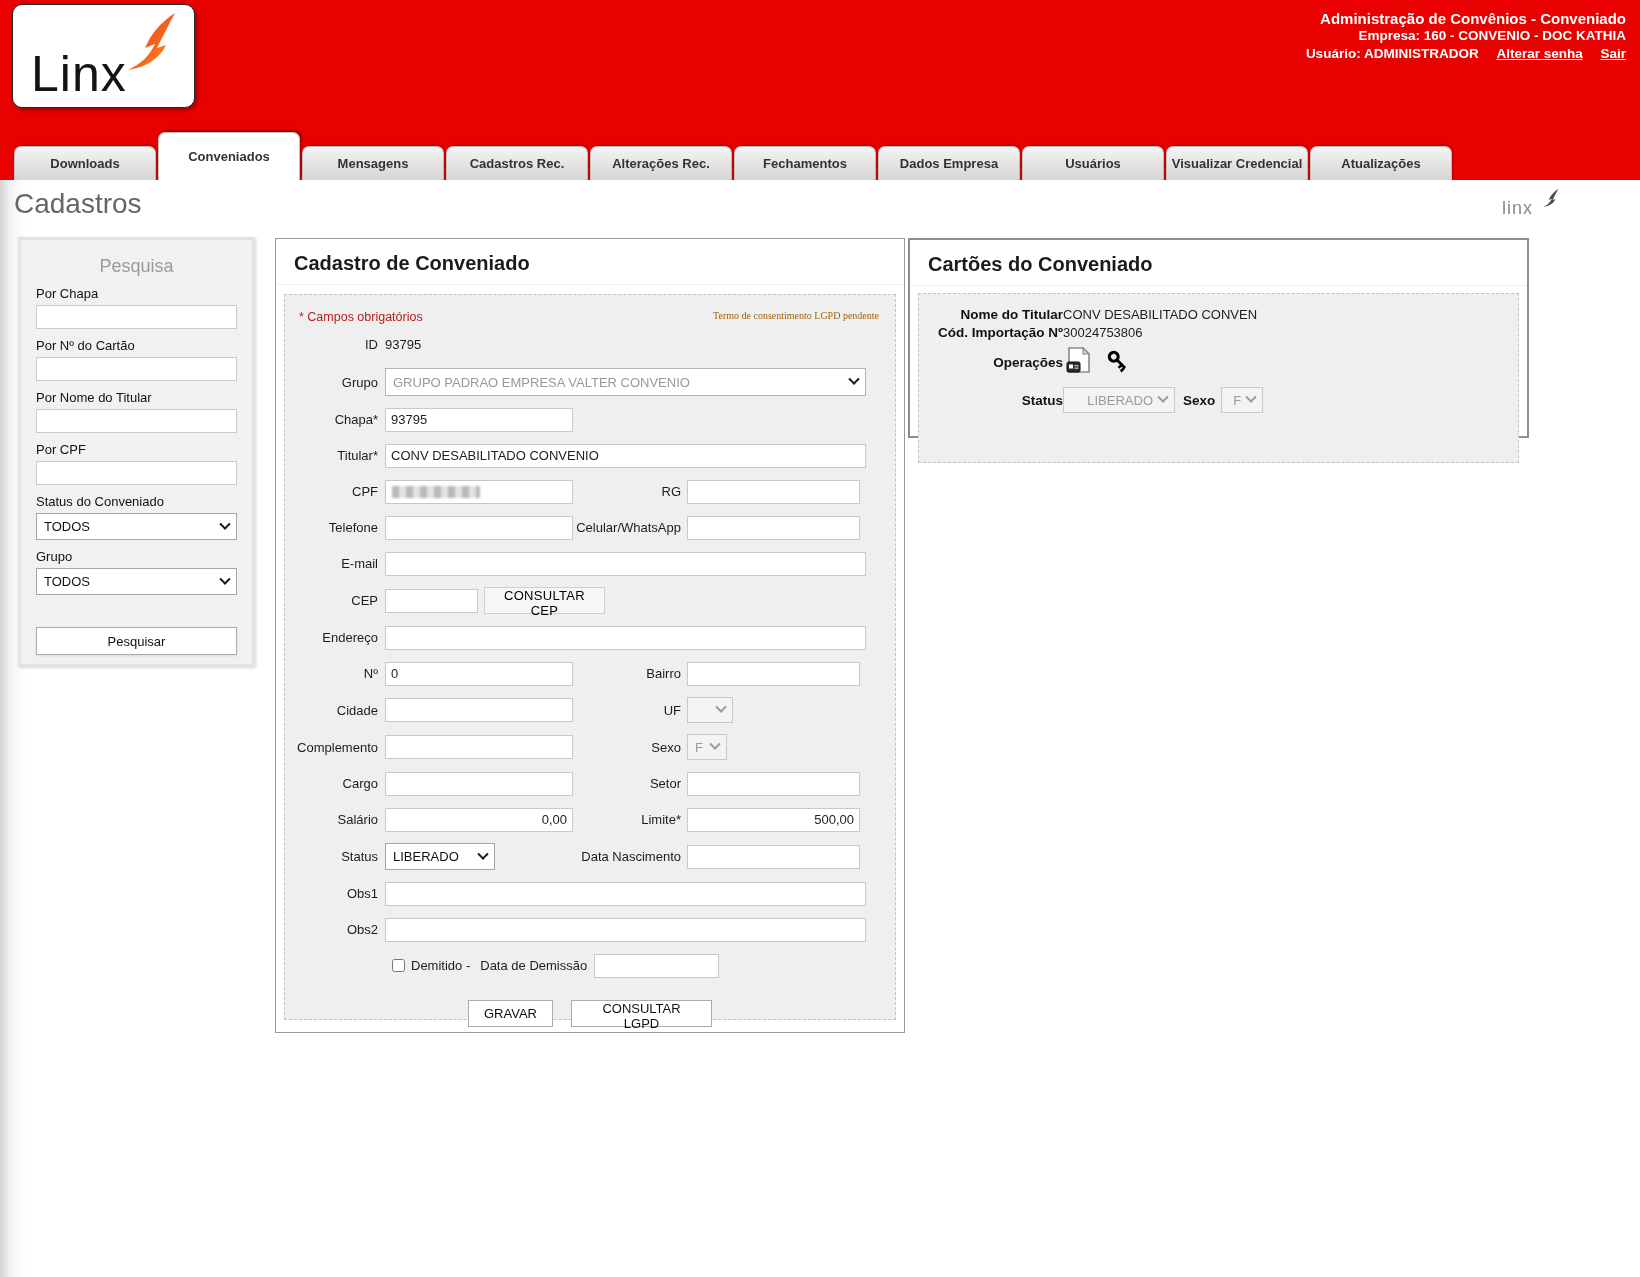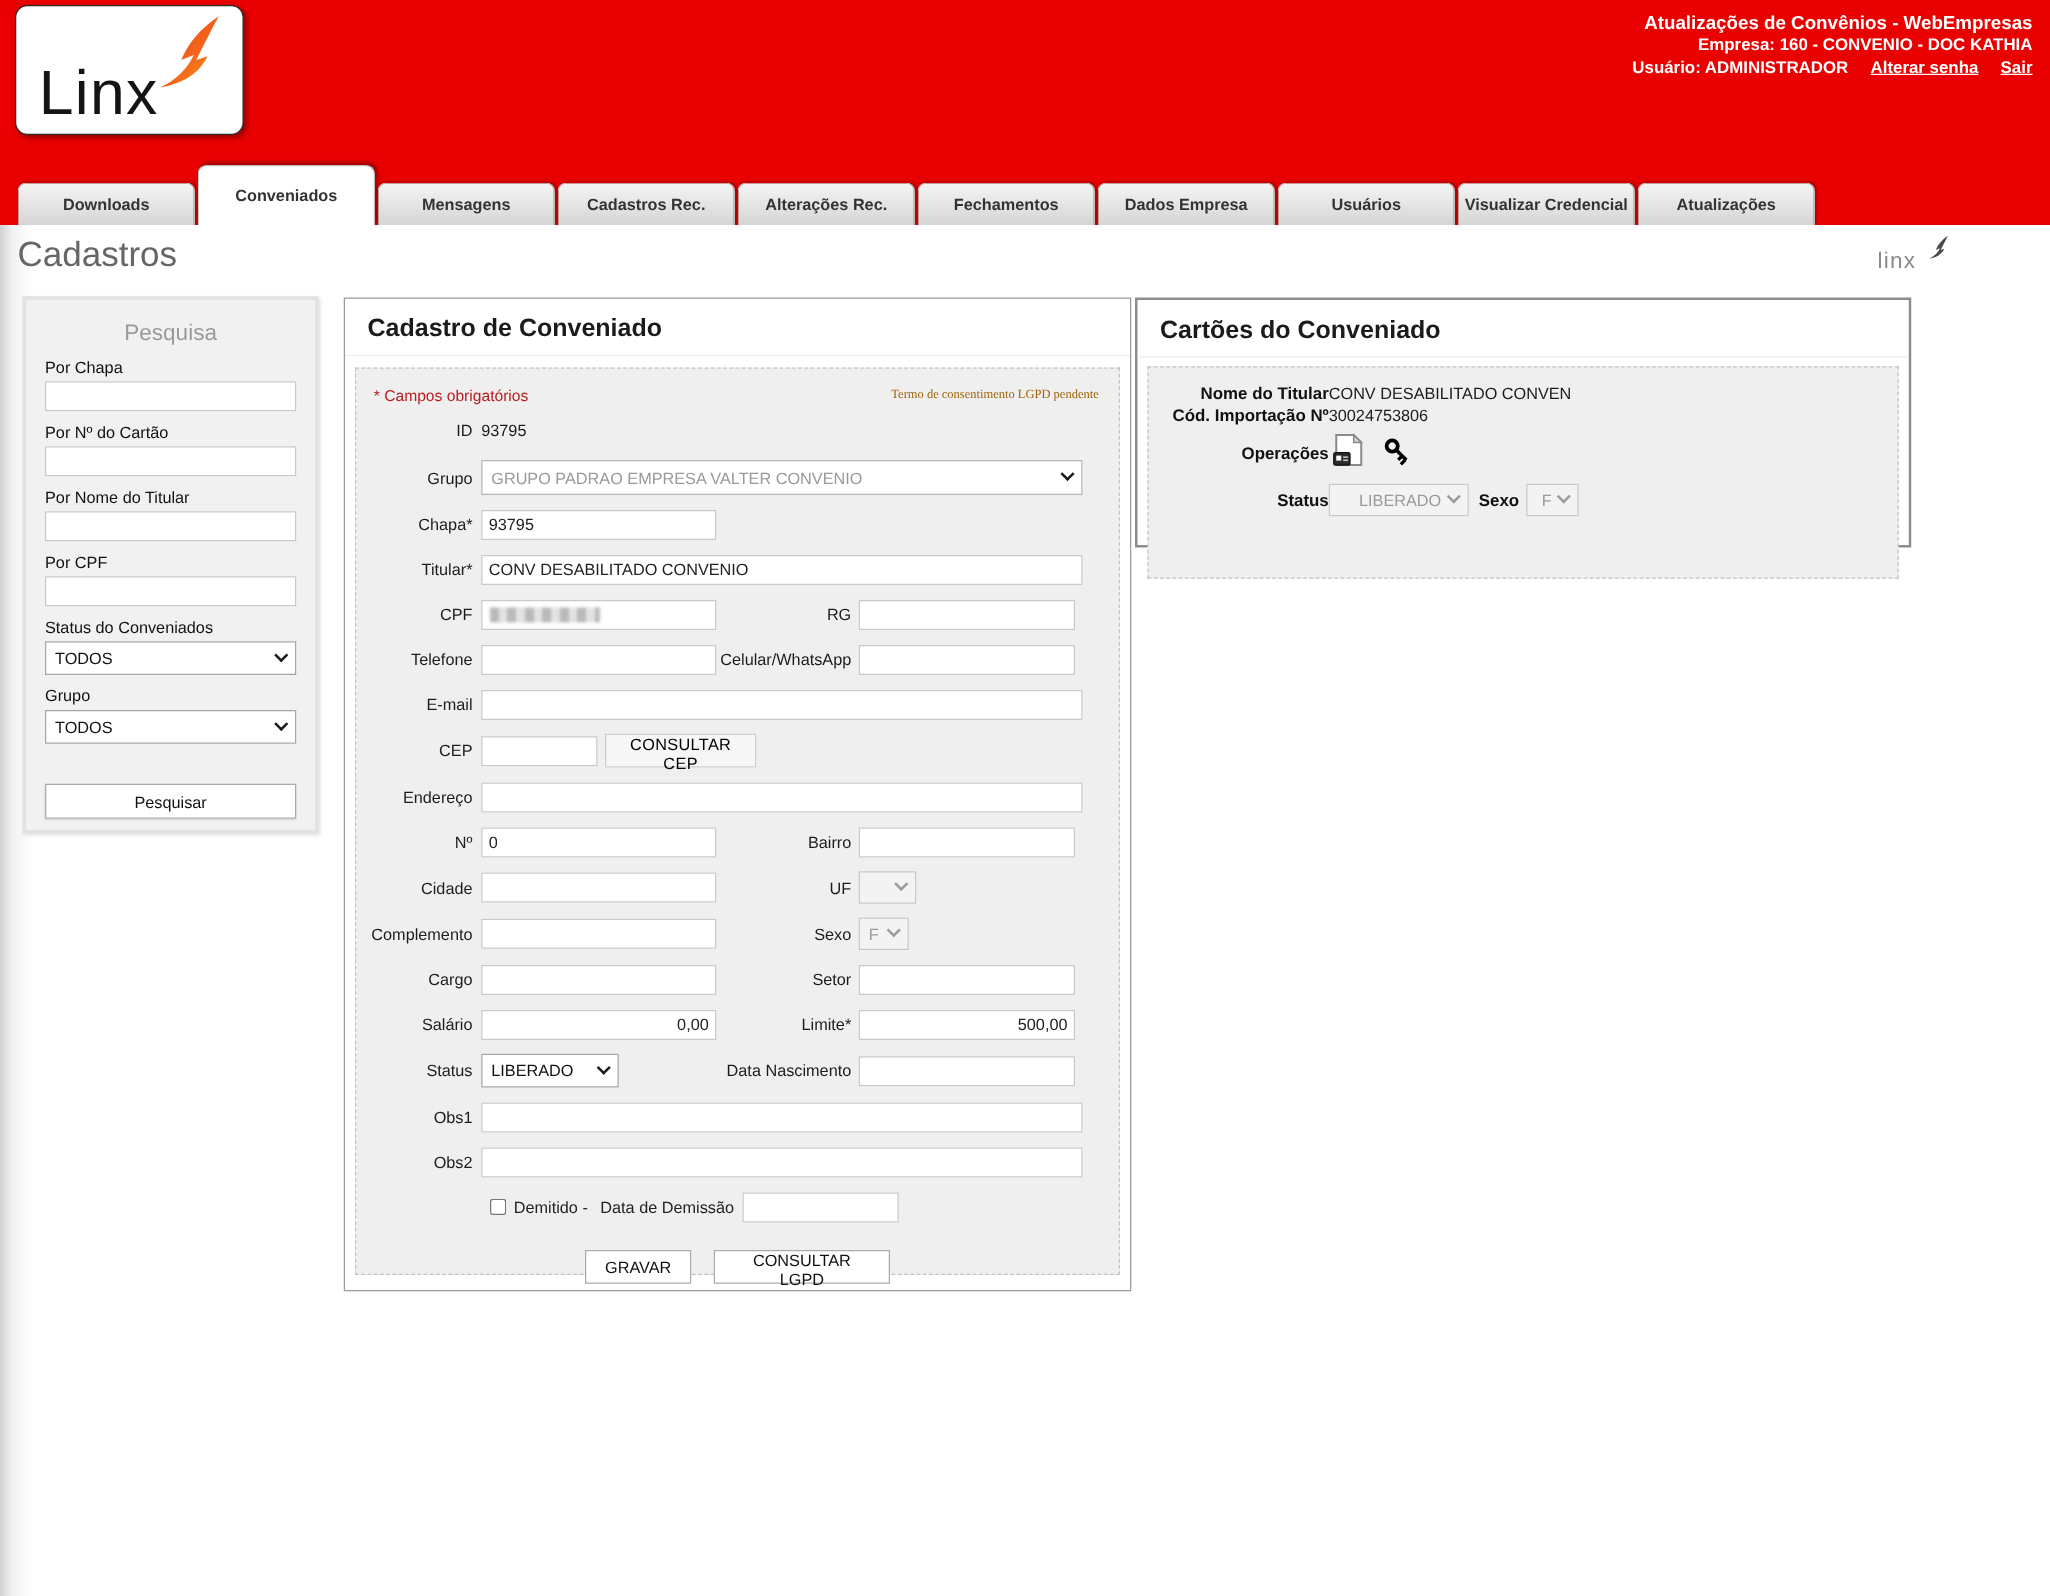--- a/index.html
+++ b/index.html
@@ -135,21 +135,21 @@
             <stop offset="0" stop-color="#f03c1e"></stop>
               <stop offset="0.55" stop-color="#f4641c"></stop>
               <stop offset="1" stop-color="#f9a11b"></stop>
           </linearGradient>
         </defs>
         <path d="M57,2 C42,12 33,23 27,37 L37,33 C32,44 23,53 10,59 C29,56 42,47 48,34 L39,37 C45,25 51,13 57,2 Z" fill="url(#lg)"></path>
       </svg>
     </span>
   </div>
   <div class="header-text">
-    <div class="ht-line1">Atualizações de Convênios - WebEmpresas</div>
+    <div class="ht-line1">Administração de Convênios - Conveniado</div>
     <div class="ht-line2">Empresa: 160 - CONVENIO - DOC KATHIA</div>
     <div class="ht-line3">
       <span>Usuário: ADMINISTRADOR</span>
       <span class="ht-link">Alterar senha</span>
       <span class="ht-link">Sair</span>
     </div>
   </div>
 
   <div class="tabs">
     <div class="tab">Downloads</div>
@@ -182,21 +182,21 @@
 
     <div class="s-label">Por Nº do Cartão</div>
     <input class="input" value="" style="">
 
     <div class="s-label">Por Nome do Titular</div>
     <input class="input" value="" style="">
 
     <div class="s-label">Por CPF</div>
     <input class="input" value="" style="">
 
-    <div class="s-label">Status do Conveniados</div>
+    <div class="s-label">Status do Conveniado</div>
     <div class="sel">
       <span class="sel-text">TODOS</span>
       <span class="chev"></span>
     </div>
 
     <div class="s-label">Grupo</div>
     <div class="sel">
       <span class="sel-text">TODOS</span>
       <span class="chev"></span>
     </div>

